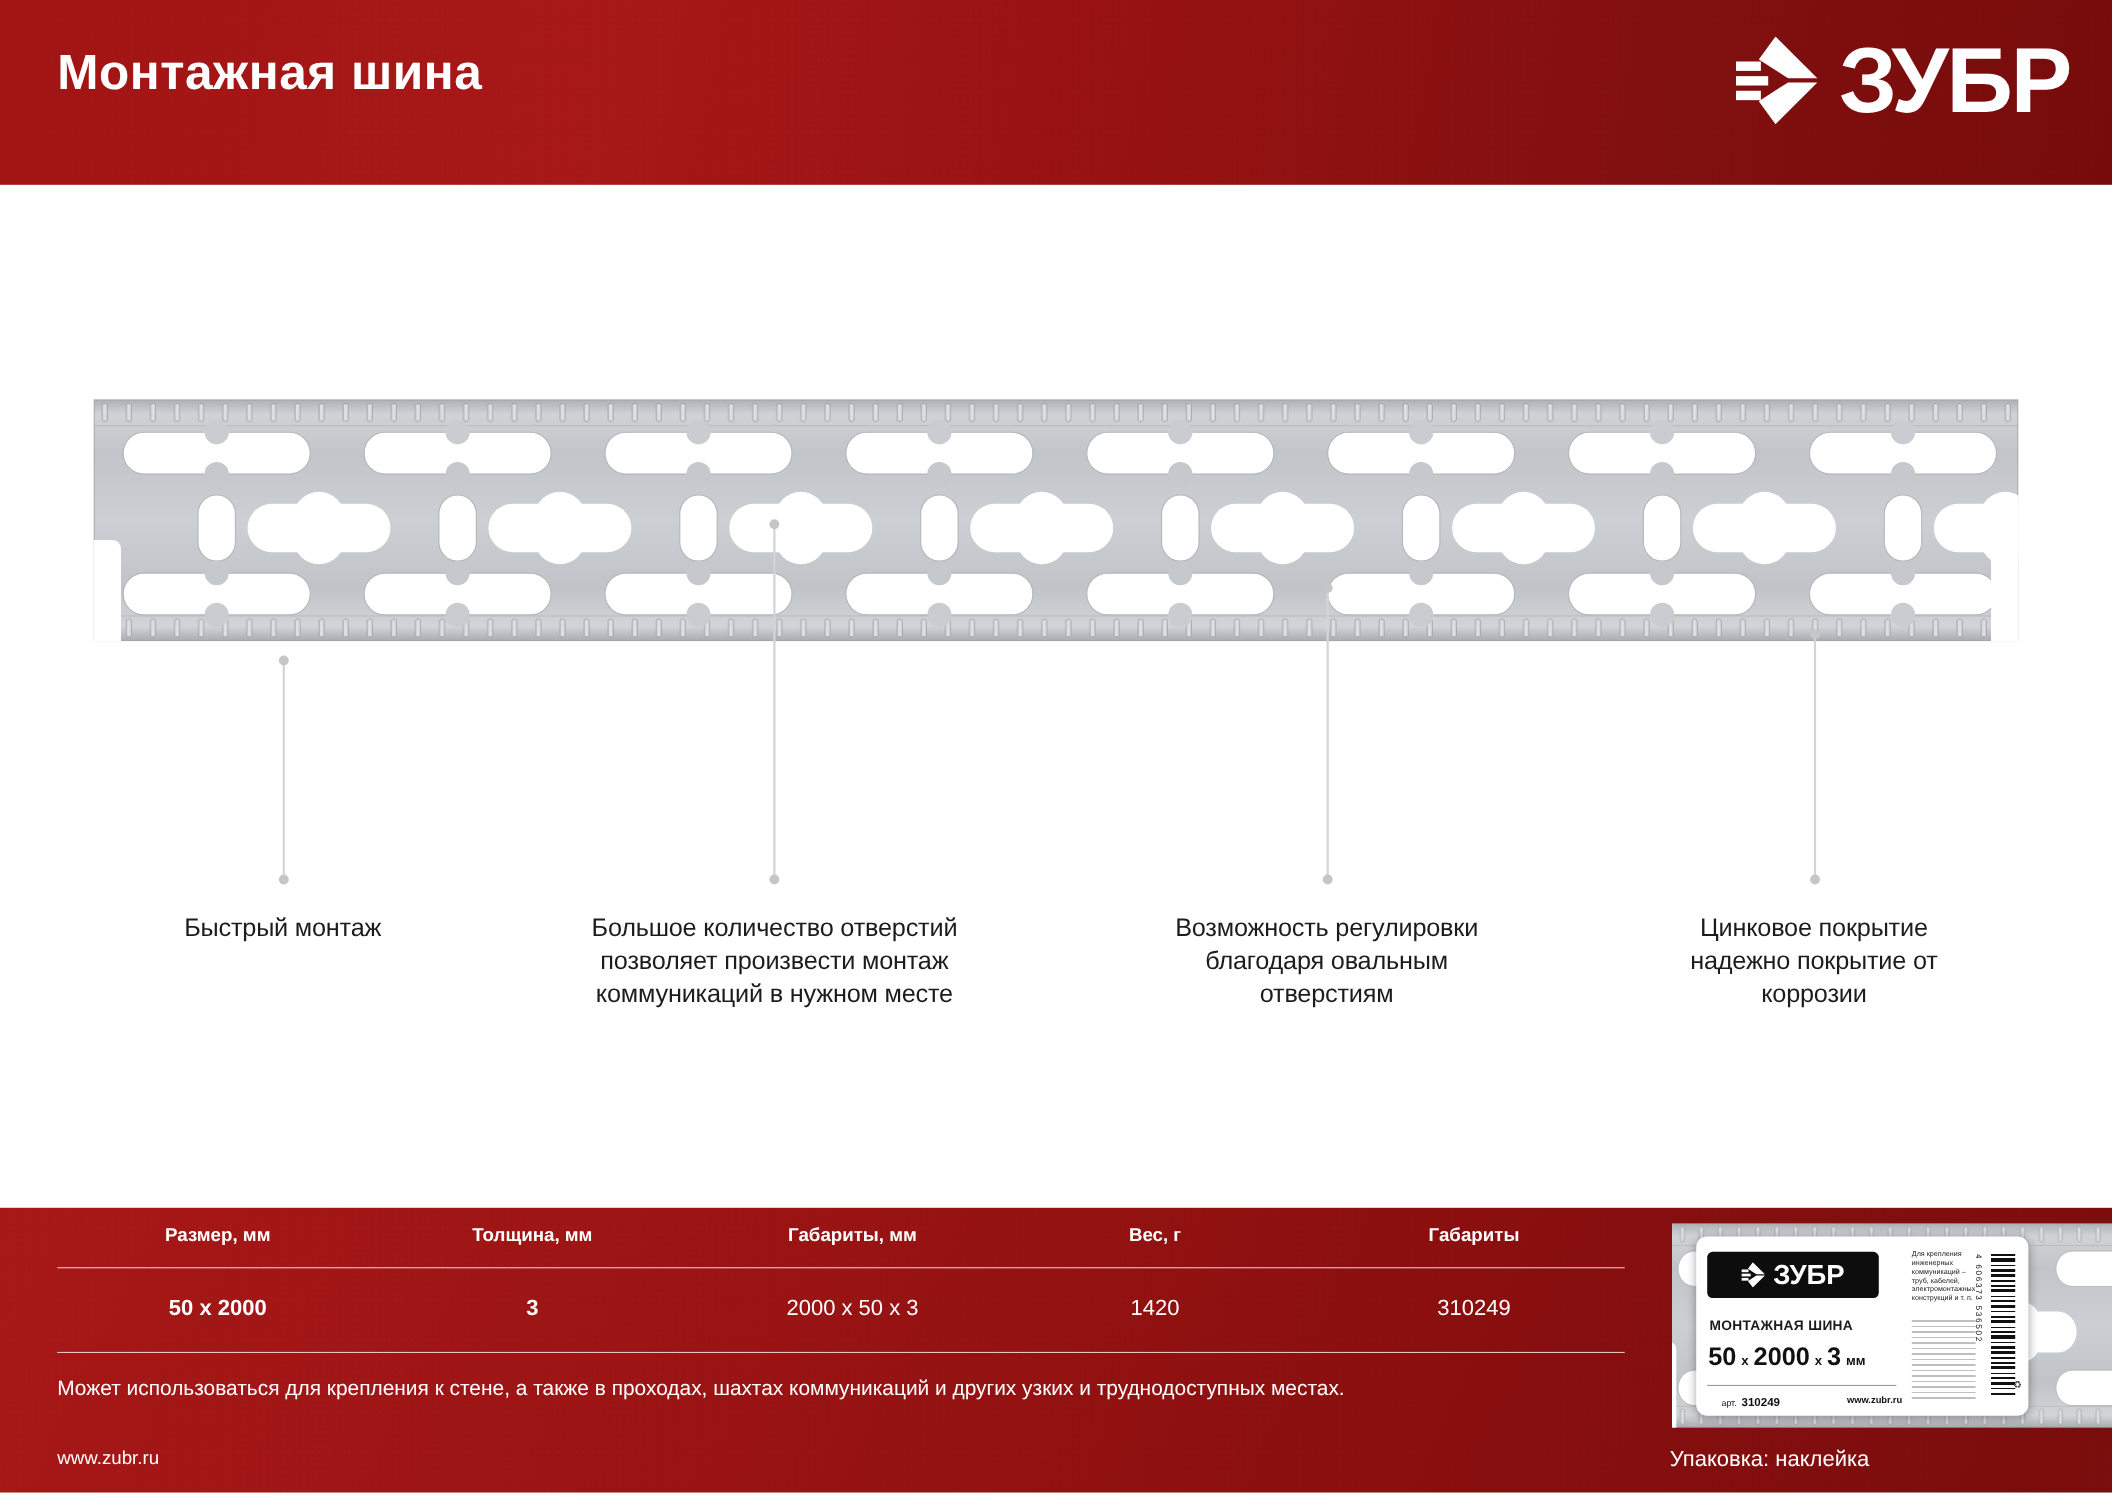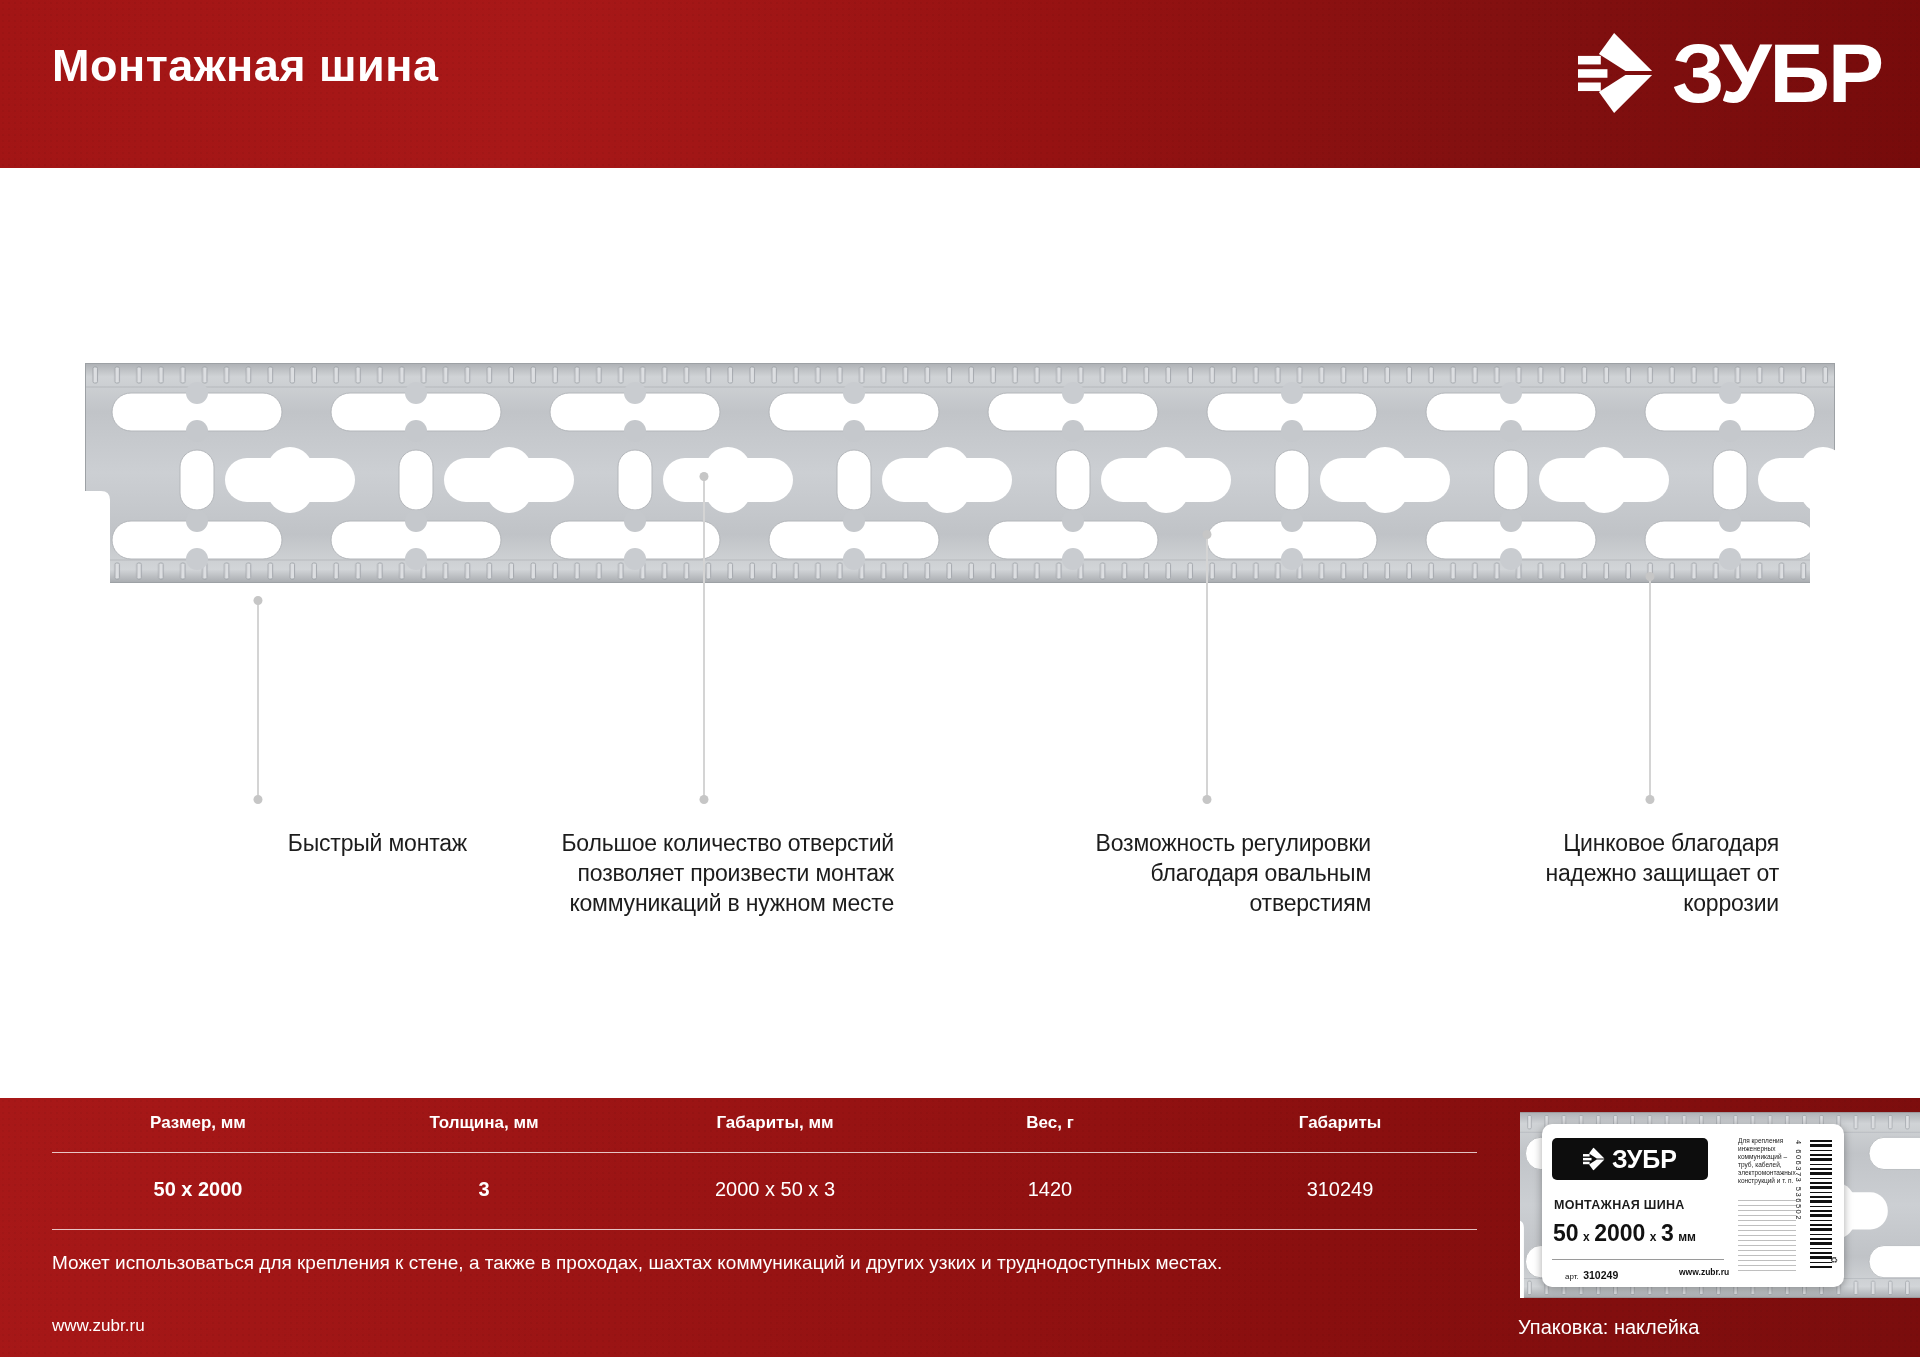--- a/index.html
+++ b/index.html
@@ -29,21 +29,21 @@
   
   .rail-figure{position:absolute;left:85px;top:363px;width:1750px;height:220px;}
   
   .leader-line{position:absolute;width:2px;background:#d4d4d4;}
   .leader-dot{position:absolute;left:50%;width:9px;height:9px;border-radius:50%;
     background:#c6c6c6;transform:translateX(-50%);}
   .leader-dot.top{top:-5px;} .leader-dot.bottom{bottom:-5px;}
   
   .callout{
     position:absolute;top:828px;transform:translateX(-50%);
-    text-align:right;color:#1c1c1c;font-size:23px;line-height:30px;letter-spacing:-0.2px;
+    text-align:center;color:#1c1c1c;font-size:23px;line-height:30px;letter-spacing:-0.2px;
   }
   
   .bottom-section{
     position:absolute;left:0;top:1098px;width:1920px;height:259px;
     background:linear-gradient(115deg,#a81818 0%,#9b1414 35%,#8a0f0f 68%,#7a0d0d 100%);
   }
   .spec-th{position:absolute;top:15px;transform:translateX(-50%);
     color:#fff;font-size:17px;font-weight:bold;white-space:nowrap;}
   .spec-td{position:absolute;top:80px;transform:translateX(-50%);
     color:#fff;font-size:20px;white-space:nowrap;}
@@ -170,21 +170,21 @@
   <span class="leader-dot bottom"></span>
 </div>
 <div class="leader-line" style="left:1649px;top:577px;height:222px;">
   <span class="leader-dot top"></span>
   <span class="leader-dot bottom"></span>
 </div>
 
 <div class="callout" style="left:257px;width:420px;">Быстрый монтаж</div>
 <div class="callout" style="left:704px;width:380px;">Большое количество отверстий позволяет произвести монтаж коммуникаций в нужном месте</div>
 <div class="callout" style="left:1206px;width:330px;">Возможность регулировки благодаря овальным отверстиям</div>
-<div class="callout" style="left:1649px;width:260px;">Цинковое благодаря надежно защищает от коррозии</div>
+<div class="callout" style="left:1649px;width:260px;">Цинковое покрытие надежно покрытие от коррозии</div>
 
 <div class="bottom-section">
   <div class="red-texture"></div>
 
   <div class="spec-th" style="left:198px;">Размер, мм</div>
   <div class="spec-th" style="left:484px;">Толщина, мм</div>
   <div class="spec-th" style="left:775px;">Габариты, мм</div>
   <div class="spec-th" style="left:1050px;">Вес, г</div>
   <div class="spec-th" style="left:1340px;">Габариты</div>
 

